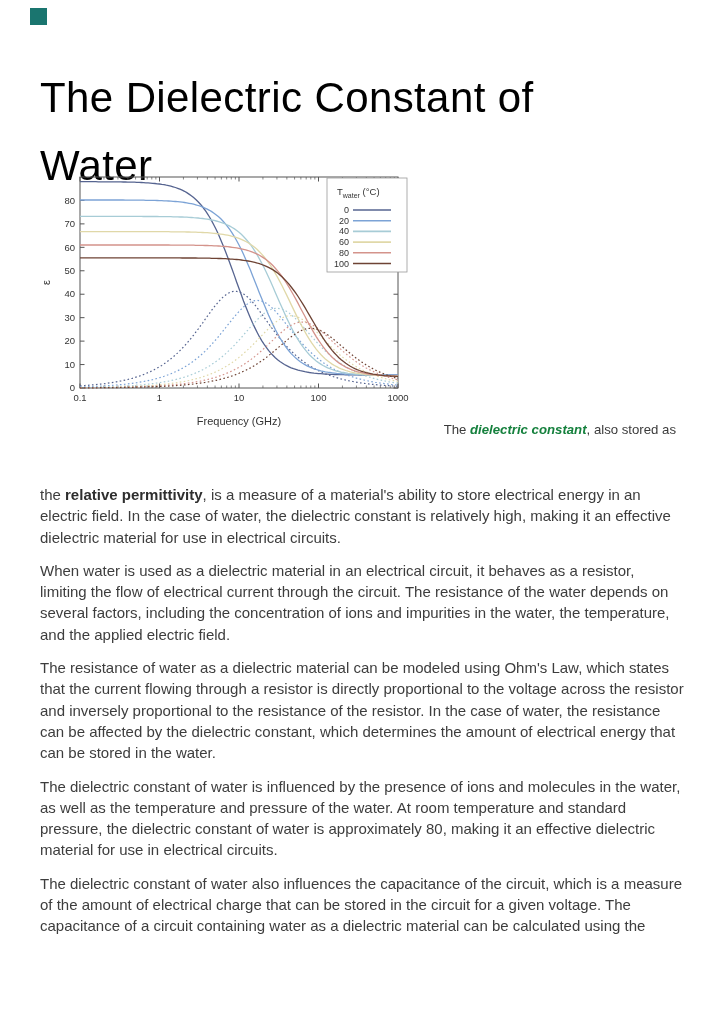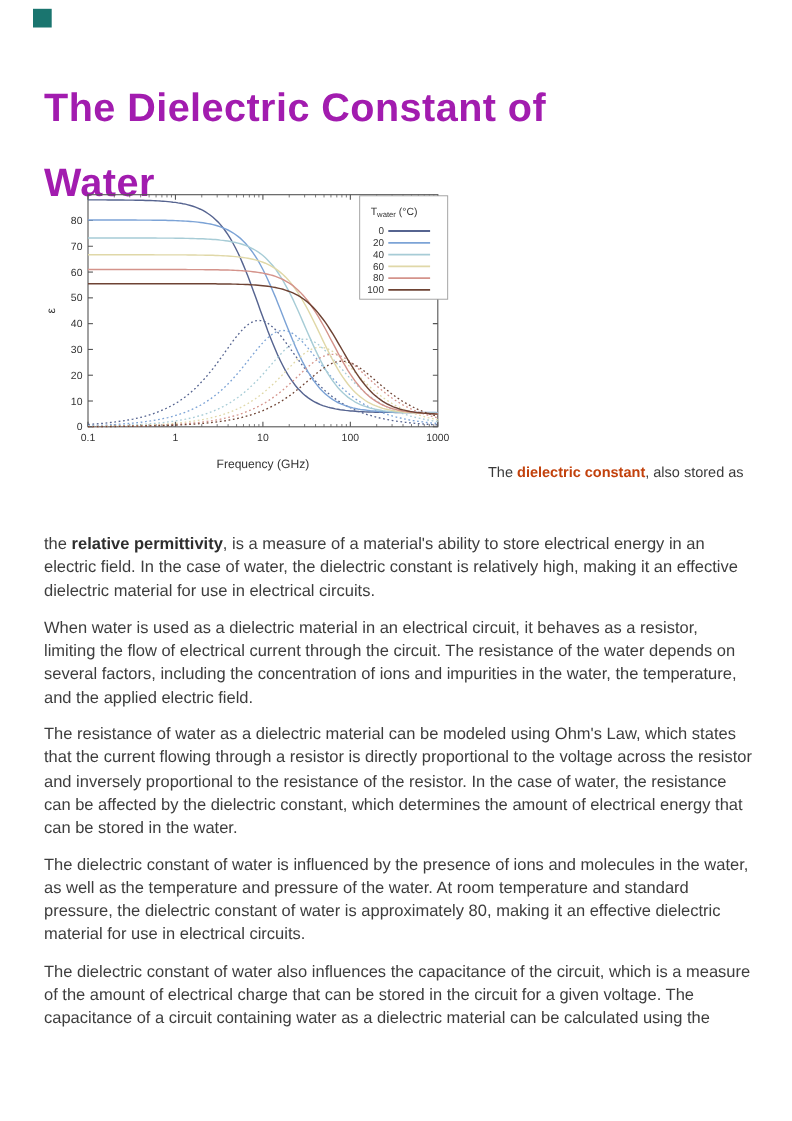--- a/index.html
+++ b/index.html
@@ -5,29 +5,29 @@
   html,body{margin:0;padding:0;background:#ffffff;}
   body{
     width:720px;height:1019px;position:relative;overflow:hidden;
     font-family:"Liberation Sans", sans-serif;color:#3d3d3d;
   }
   .accent-square{
     position:absolute;left:30px;top:8px;width:17px;height:17px;
   }
   .page-title{
     position:absolute;left:40px;top:64px;width:640px;
-    font-size:36px;line-height:68px;font-weight:700;color:#a21caf;
+    font-size:42px;line-height:68px;font-weight:400;color:#000000;
     letter-spacing:0.4px;
   }
   .chart-wrap{position:absolute;left:40px;top:168px;width:375px;height:262px;}
   .figure-caption{
     position:absolute;top:420px;right:44px;
     font-size:13.2px;line-height:20px;color:#3a3a3a;white-space:nowrap;
   }
-  .figure-caption b{color:#c2410c;}
+  .figure-caption b{color:#15803d;font-style:italic;}
   .article-body{
     position:absolute;left:40px;top:484px;width:644px;
     font-size:15px;line-height:21.3px;color:#3d3d3d;
   }
   .article-body p{margin:0 0 12px 0;}
   .article-body b{color:#2e2e2e;}
   svg text{font-family:"Liberation Sans", sans-serif;}
 </style>
 </head>
 <body>

